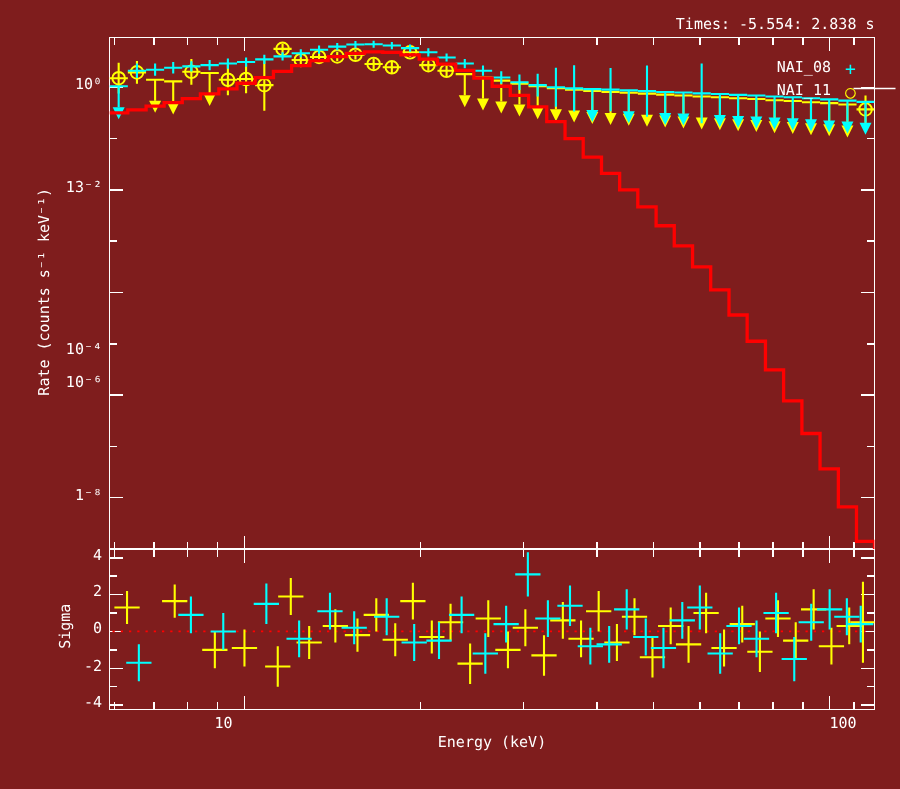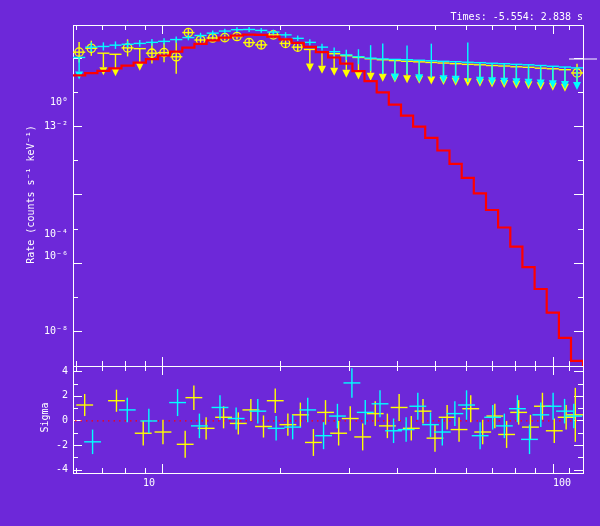--- a/index.html
+++ b/index.html
@@ -1,16 +1,16 @@
 <!DOCTYPE html>
 <html><head>
 <meta charset="utf-8">
 <style>
   html,body{margin:0;padding:0;background:#000;}
-  #app{position:relative;width:600px;height:526px;background:#6d28d9;overflow:hidden;
+  #app{position:relative;width:600px;height:526px;background:#7f1d1d;overflow:hidden;
        font-family:"DejaVu Sans Mono",monospace;}
   #plot{position:absolute;left:0;top:0;}
   .ov{position:absolute;color:#fff;font:10px "DejaVu Sans Mono",monospace;white-space:nowrap;}
   .rot{transform:rotate(-90deg);transform-origin:center center;text-align:center;}
   .title{top:11px;right:17px;}
   .legendbox{top:39px;right:26px;text-align:right;line-height:14px;}
   .legend-row span{vertical-align:middle;}
   .lmark{display:inline-block;width:14px;text-align:center;font-size:12px;}
   .xlabel{top:490px;left:228px;width:200px;text-align:center;}
   .ylab-top{top:189px;left:-90px;width:240px;}
@@ -489,28 +489,39 @@
         <line x1="556.1360241452767" y1="411.1559633027523" x2="572.9916747425018" y2="411.1559633027523" stroke="#00ffff" stroke-width="1.4"></line>
         <line x1="564.5638494438892" y1="398.88532110091745" x2="564.5638494438892" y2="423.42660550458714" stroke="#00ffff" stroke-width="1.4"></line>
         <line x1="565.3799777108957" y1="416.0642201834862" x2="582.2356283081208" y2="416.0642201834862" stroke="#00ffff" stroke-width="1.4"></line>
         <line x1="573.8078030095082" y1="403.79357798165137" x2="573.8078030095082" y2="428.3348623853211" stroke="#00ffff" stroke-width="1.4"></line>
       </g>
       <line x1="569" y1="59" x2="597" y2="59" stroke="#ffffff" stroke-width="1"></line>
     </svg>
 
   <div class="ov title">Times: -5.554: 2.838 s</div>
 
+  <div class="ov legendbox">
+    <div class="legend-row">
+      <span>NAI_08</span>
+      <span class="lmark" style="color:#00ffff">+</span>
+    </div>
+    <div class="legend-row">
+      <span>NAI_11</span>
+      <span class="lmark" style="color:#ffff00">○</span>
+    </div>
+  </div>
 
+  <div class="ov xlabel">Energy (keV)</div>
   <div class="ov rot ylab-top">Rate (counts s⁻¹ keV⁻¹)</div>
   <div class="ov rot ylab-bot">Sigma</div>
-<div class="tl" style="right: 532px; top: 51.1765px; margin-top: 45px;">10⁰</div>
+<div class="tl" style="right: 532px; top: 51.1765px;">10⁰</div>
     <div class="tl" style="right: 532px; top: 119.582px;">13⁻²</div>
     <div class="tl" style="right: 532px; top: 187.987px; margin-top: 40px;">10⁻⁴</div>
     <div class="tl" style="right: 532px; top: 250px;">10⁻⁶</div>
-    <div class="tl" style="right: 532px; top: 324.797px;">10⁻⁸</div>
+    <div class="tl" style="right: 532px; top: 324.797px;">1⁻⁸</div>
     <div class="tl" style="right: 532px; top: 364.89px;">4</div>
     <div class="tl" style="right: 532px; top: 389.431px;">2</div>
     <div class="tl" style="right: 532px; top: 413.972px;">0</div>
     <div class="tl" style="right: 532px; top: 438.514px;">-2</div>
     <div class="tl" style="right: 532px; top: 463.055px;">-4</div>
     <div class="tl" style="left: 142.972px; top: 477px; width: 40px; text-align: left;">10</div>
     <div class="tl" style="left: 531px; top: 477px; width: 40px; text-align: right;">100</div>
   </div>
 
 </body></html>

